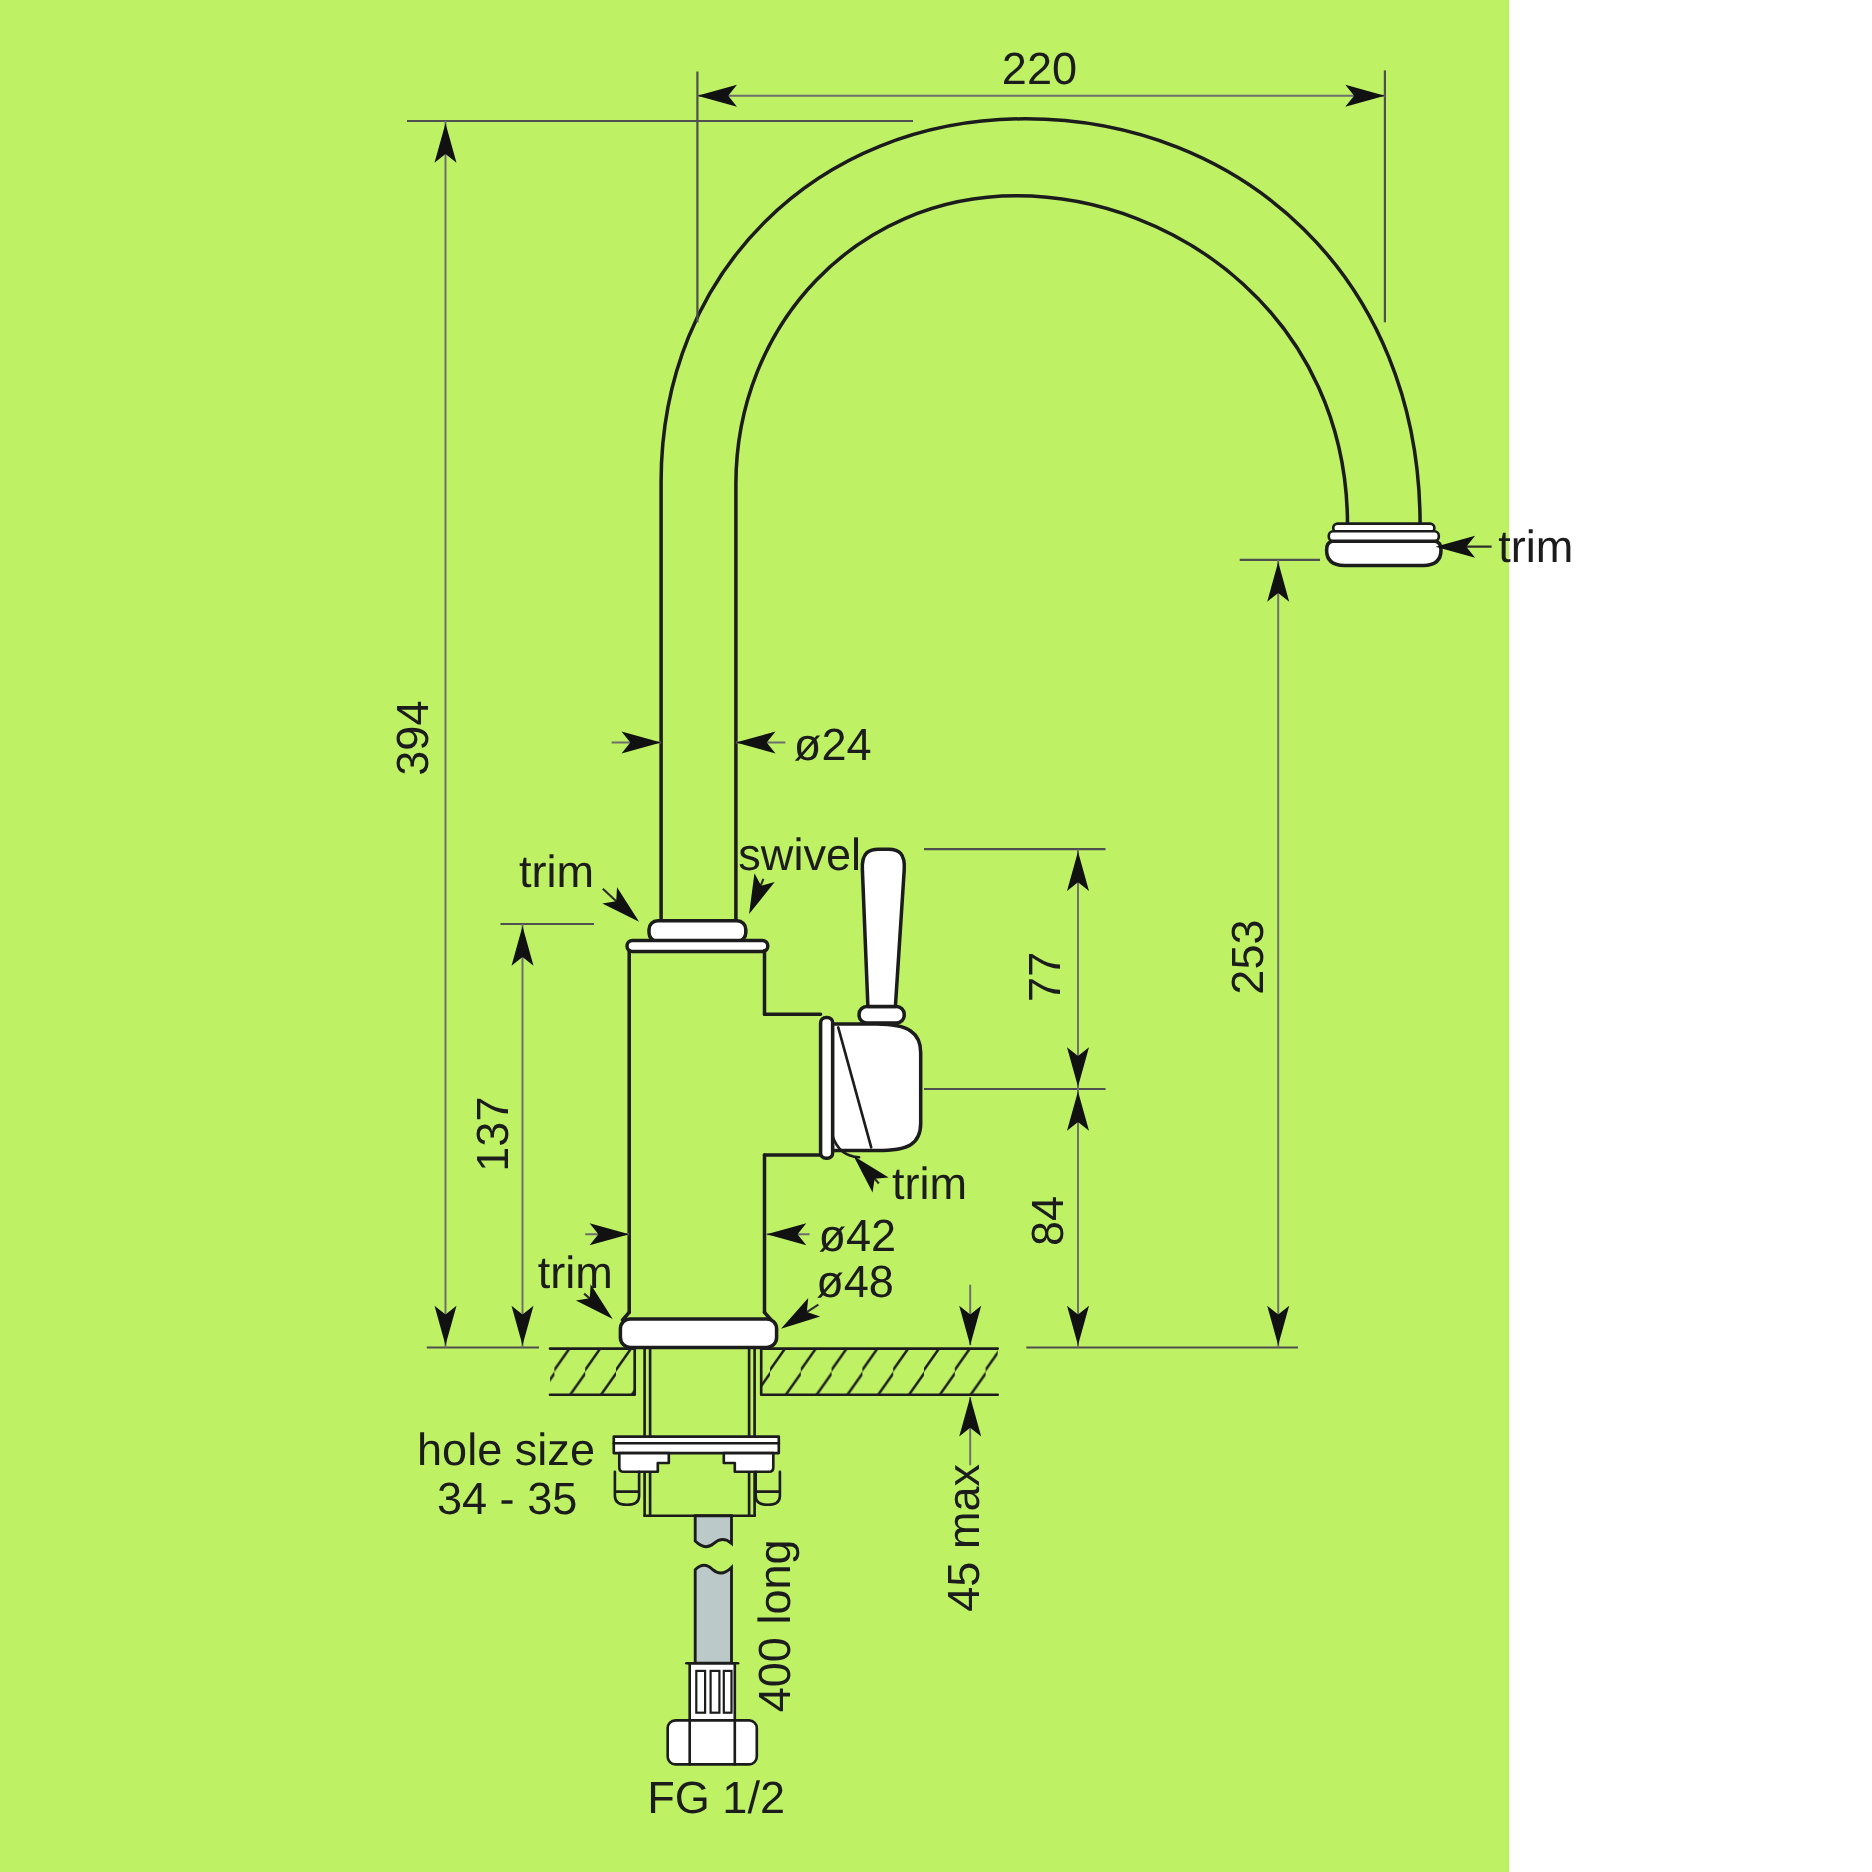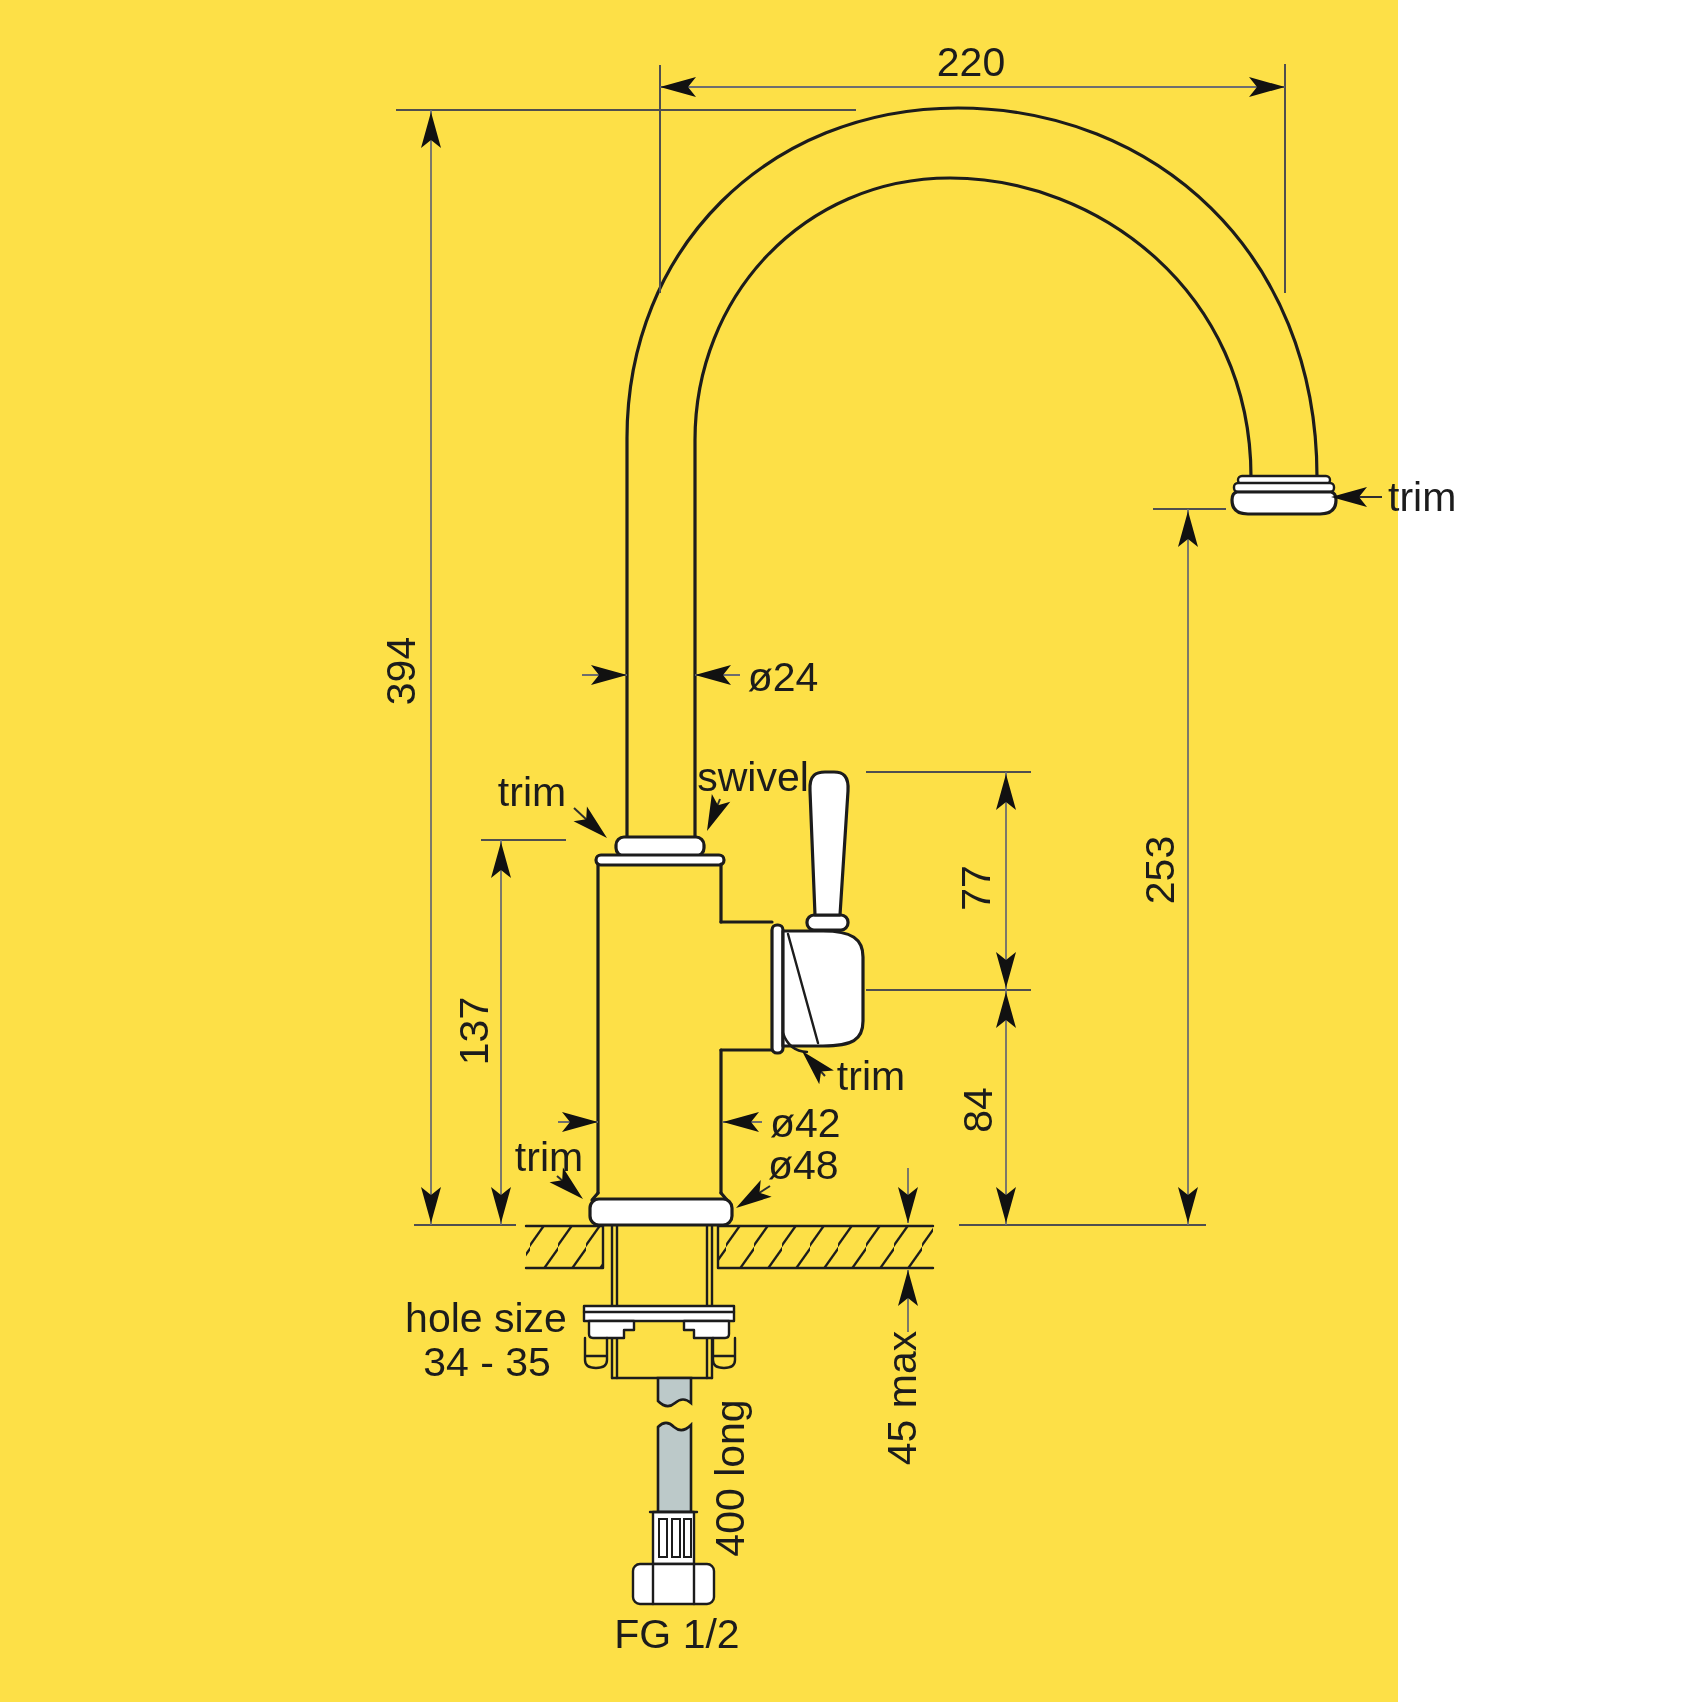--- a/index.html
+++ b/index.html
@@ -1,17 +1,17 @@
 <!DOCTYPE html>
 <html><head>
 <meta charset="utf-8">
 <style>
   html, body { margin:0; padding:0; background:#ffffff; }
   body { width:1702px; height:1702px; font-family:"Liberation Sans", sans-serif; }
-  .stage { position:relative; width:1372px; height:1702px; background:#fde047;padding-left:26px; }
+  .stage { position:relative; width:1372px; height:1702px; background:#bef264; }
   svg { display:block; }
   text { fill:#1c1c1c; font-family:"Liberation Sans", sans-serif; font-size:41px; }
   .outline { stroke:#1c1c1c; stroke-width:3.2; fill:none; stroke-linecap:round; stroke-linejoin:round; }
   .outline-thin { stroke:#1c1c1c; stroke-width:2.4; fill:none; stroke-linecap:round; stroke-linejoin:round; }
   .dimline { stroke:#6e6e6e; stroke-width:1.8; fill:none; }
   .extline { stroke:#4f4f4f; stroke-width:2; fill:none; }
   .leader { stroke:#2e2e2e; stroke-width:2; fill:none; }
   .arrow { fill:#111; stroke:none; }
   .whitefill { fill:#ffffff; }
 </style>

